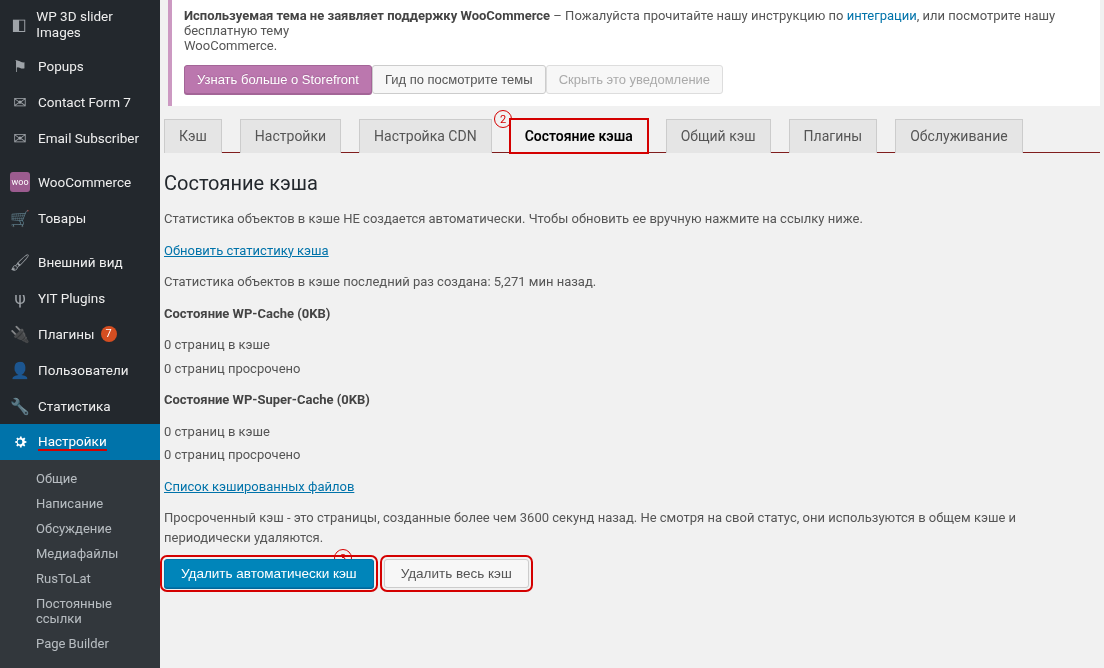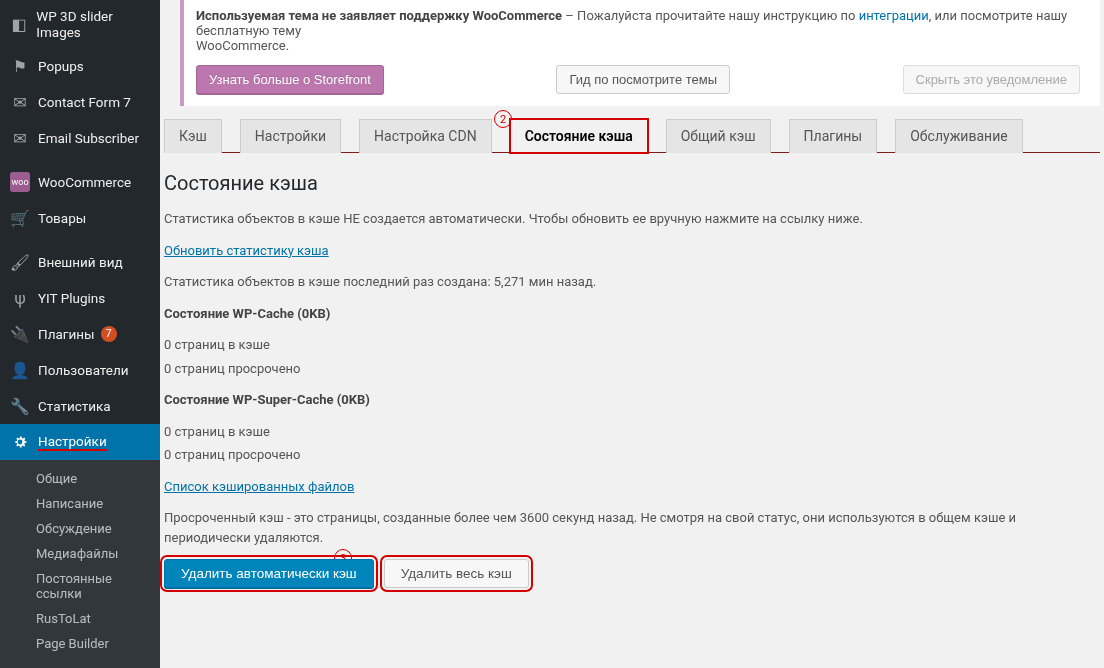--- a/index.html
+++ b/index.html
@@ -15,25 +15,25 @@
   .menu-badge { display: inline-block; background: #d54e21; color: #fff; border-radius: 9px; min-width: 16px; height: 16px; line-height: 16px; text-align: center; font-size: 11px; margin-left: 6px; padding: 0 5px; }
   .submenu { background: #32373c; padding: 6px 0; }
   .submenu-item { display: block; padding: 5px 12px; color: rgba(240,245,250,.7); font-size: 13px; cursor: pointer; margin-left: 24px; }
   .submenu-item.active { color: #fff; font-weight: 600; }
   .underline-red { border-bottom: 2px solid #d40000; }
   .current-arrow { position: absolute; right: -8px; top: 50%; transform: translateY(-50%); width:0; height:0; border:8px solid transparent; border-right-color:#f1f1f1; }
   .annot { position:absolute; width:18px; height:18px; border:1.5px solid #d40000; border-radius:50%; color:#d40000; font-size:11px; display:flex; align-items:center; justify-content:center; }
 
   
   .main { flex:1; padding: 0; overflow:hidden; }
-  .notice { margin: 0 0 12px 16px; padding: 0 20px 12px 12px; background: #fff; border-left: 4px solid #cc99c2; font-size:13px; color:#555; }
+  .notice { margin: 0 0 12px 4px; padding: 0 27px 12px 12px; background: #fff; border-left: 4px solid #cc99c2; font-size:13px; color:#555; }
   .notice .msg { padding: 8px 0; }
   .notice .msg strong { color:#444; }
   .notice .msg a.link { color:#0073aa; }
-  .notice-buttons { display:flex; gap:8px; margin-top:4px;justify-content:space-between;}
+  .notice-buttons { display:flex; margin-top:4px;}
   .btn { border:1px solid; border-radius:3px; padding:6px 12px; font-size:13px; cursor:pointer; background:#f7f7f7;}
   .btn-purple { background:#bb77ae; border-color:#a36597; color:#fff; text-shadow:0 -1px 1px #a36597; box-shadow:0 1px 0 #a36597;}
   .btn-gray { border-color:#ccc; color:#555;}
   .btn-muted { color:#aaa; border-color:#ddd;}
   .tabbar { border-bottom: 1px solid #7f1d1d; display:flex; gap:18px; padding:0 0 0 0; margin:10px 0 0 0; position:relative;}
   .tab { background:#e5e5e5; border:1px solid #ccc; border-bottom:none; padding:8px 14px; font-size:14px; color:#555; cursor:pointer; position:relative; top:1px;}
   .tab.active { background:#f1f1f1; border-bottom:1px solid #f1f1f1; font-weight:600; color:#000;}
   .tab.marked { outline:2px solid #d40000; outline-offset:-1px;}
   .content { padding: 18px 0 0 0; }
   .content h2 { font-size:20px; color:#23282d; margin-bottom:14px; font-weight:400;}
@@ -104,22 +104,22 @@
         </svg>
       </span>
     <span class="underline-red">Настройки</span>
     <span class="current-arrow"></span>
   </div>
   <div class="submenu">
     <a class="submenu-item">Общие</a>
     <a class="submenu-item">Написание</a>
     <a class="submenu-item">Обсуждение</a>
     <a class="submenu-item">Медиафайлы</a>
+    <a class="submenu-item">RusToLat</a>
     <a class="submenu-item">Постоянные ссылки</a>
-    <a class="submenu-item">RusToLat</a>
     <a class="submenu-item">Page Builder</a>
     <a class="submenu-item active" style="position:relative;">
       
       
     </a>
   </div>
 
 </div>
 
 <div class="main">

